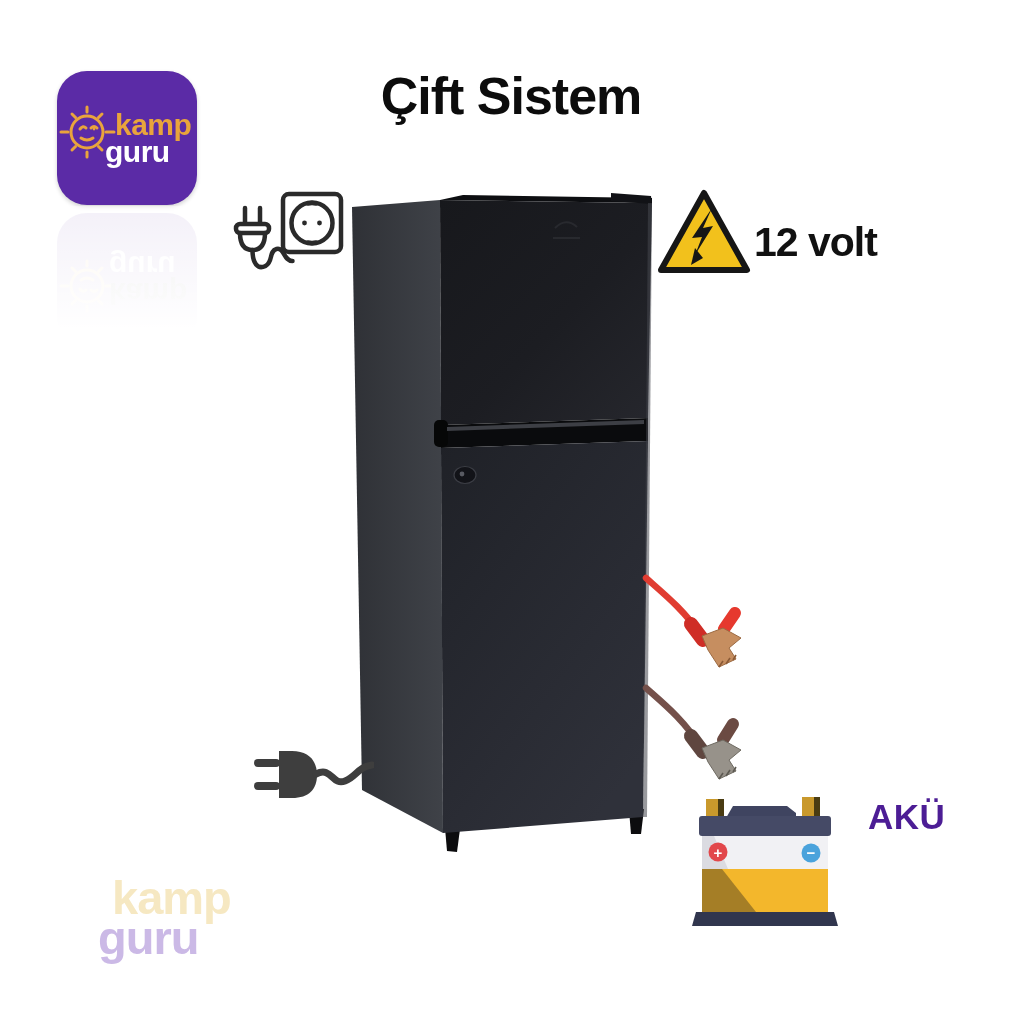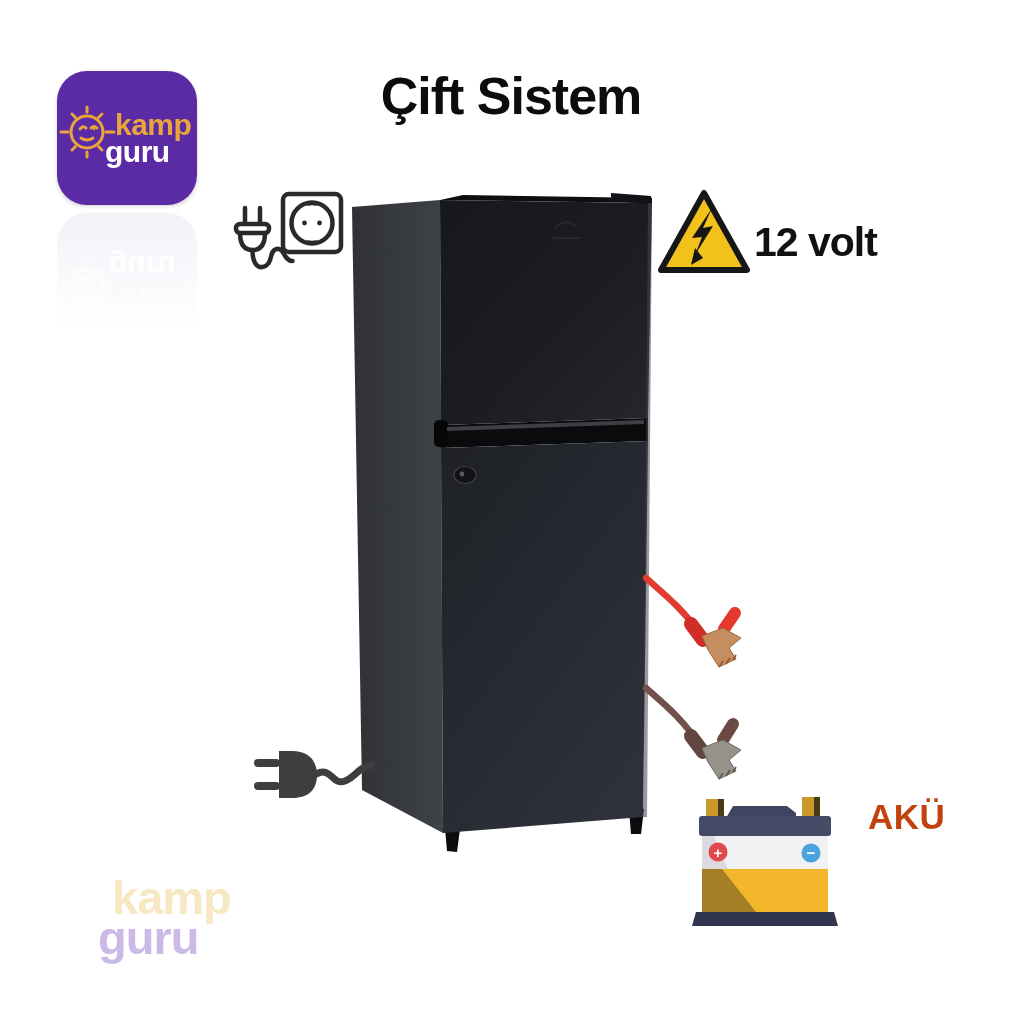--- a/index.html
+++ b/index.html
@@ -36,21 +36,21 @@
   
   .title{
     left:321px;top:66px;width:380px;text-align:center;
     font-size:52px;font-weight:bold;color:#0c0c0c;letter-spacing:-1px;
   }
 
   
   .volts{left:754px;top:182px;font-size:41px;font-weight:bold;color:#111;line-height:49px;letter-spacing:-1px;margin-top:36px;}
 
   
-  .aku{left:868px;top:797px;font-size:35px;font-weight:bold;color:#c2410c;letter-spacing:.5px;}
+  .aku{left:868px;top:797px;font-size:35px;font-weight:bold;color:#4c1d95;letter-spacing:.5px;}
 
   
   .watermark{left:98px;top:878px;font-weight:bold;font-size:47px;line-height:40px;letter-spacing:-1px;}
   .watermark .w1{color:#f6e8c2;margin-left:14px;}
   .watermark .w2{color:#cbb9e6;}
 </style>
 </head>
 <body>
 
 <div class="stage">

